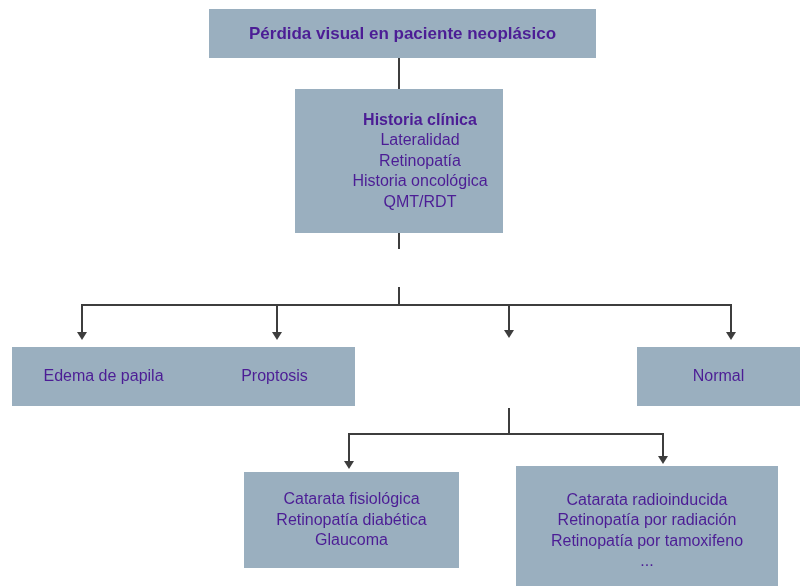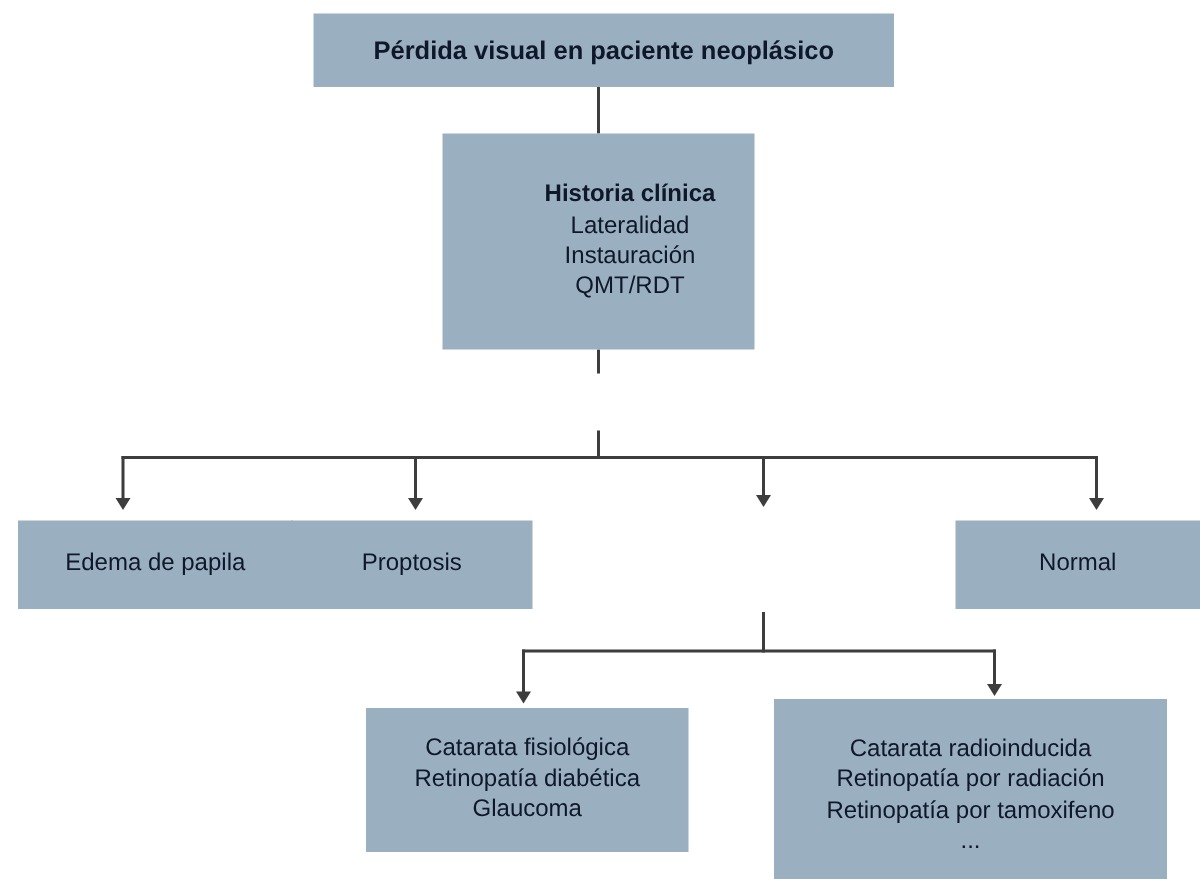--- a/index.html
+++ b/index.html
@@ -7,21 +7,21 @@
     width:800px;height:586px;
     background:#ffffff;
     font-family:"Liberation Sans", sans-serif;
     overflow:hidden;
   }
   #stage{position:relative;width:800px;height:586px;}
 
   .node{
     position:absolute;
     background:#9aafbf;
-    color:#0f172a;
+    color:#4c1d95;
     display:flex;
     flex-direction:column;
     align-items:center;
     justify-content:center;
     text-align:center;
     line-height:1.28;
     box-sizing:border-box;
     -webkit-font-smoothing:antialiased;
   }
   .node .ln{display:block;white-space:nowrap;}
@@ -86,21 +86,22 @@
   <div class="edge vline" style="left:662px; top:433px; height:25px;"></div>
   <div class="arrow" style="left:658px; top:456px;"></div>
 
   <div class="node" id="n-title">
     <span class="ln">Pérdida visual en paciente neoplásico</span>
   </div>
 
   <div class="node" id="n-history">
     <span class="ln bold">Historia clínica</span>
     <span class="ln">Lateralidad</span>
-    <span class="ln">Instauración</span>
+    <span class="ln">Retinopatía</span>
+    <span class="ln">Historia oncológica</span>
     <span class="ln">QMT/RDT</span>
   </div>
 
 
   <div class="node" id="n-edema">
     <span class="ln">Edema de papila</span>
   </div>
 
   <div class="node" id="n-propt">
     <span class="ln">Proptosis</span>

